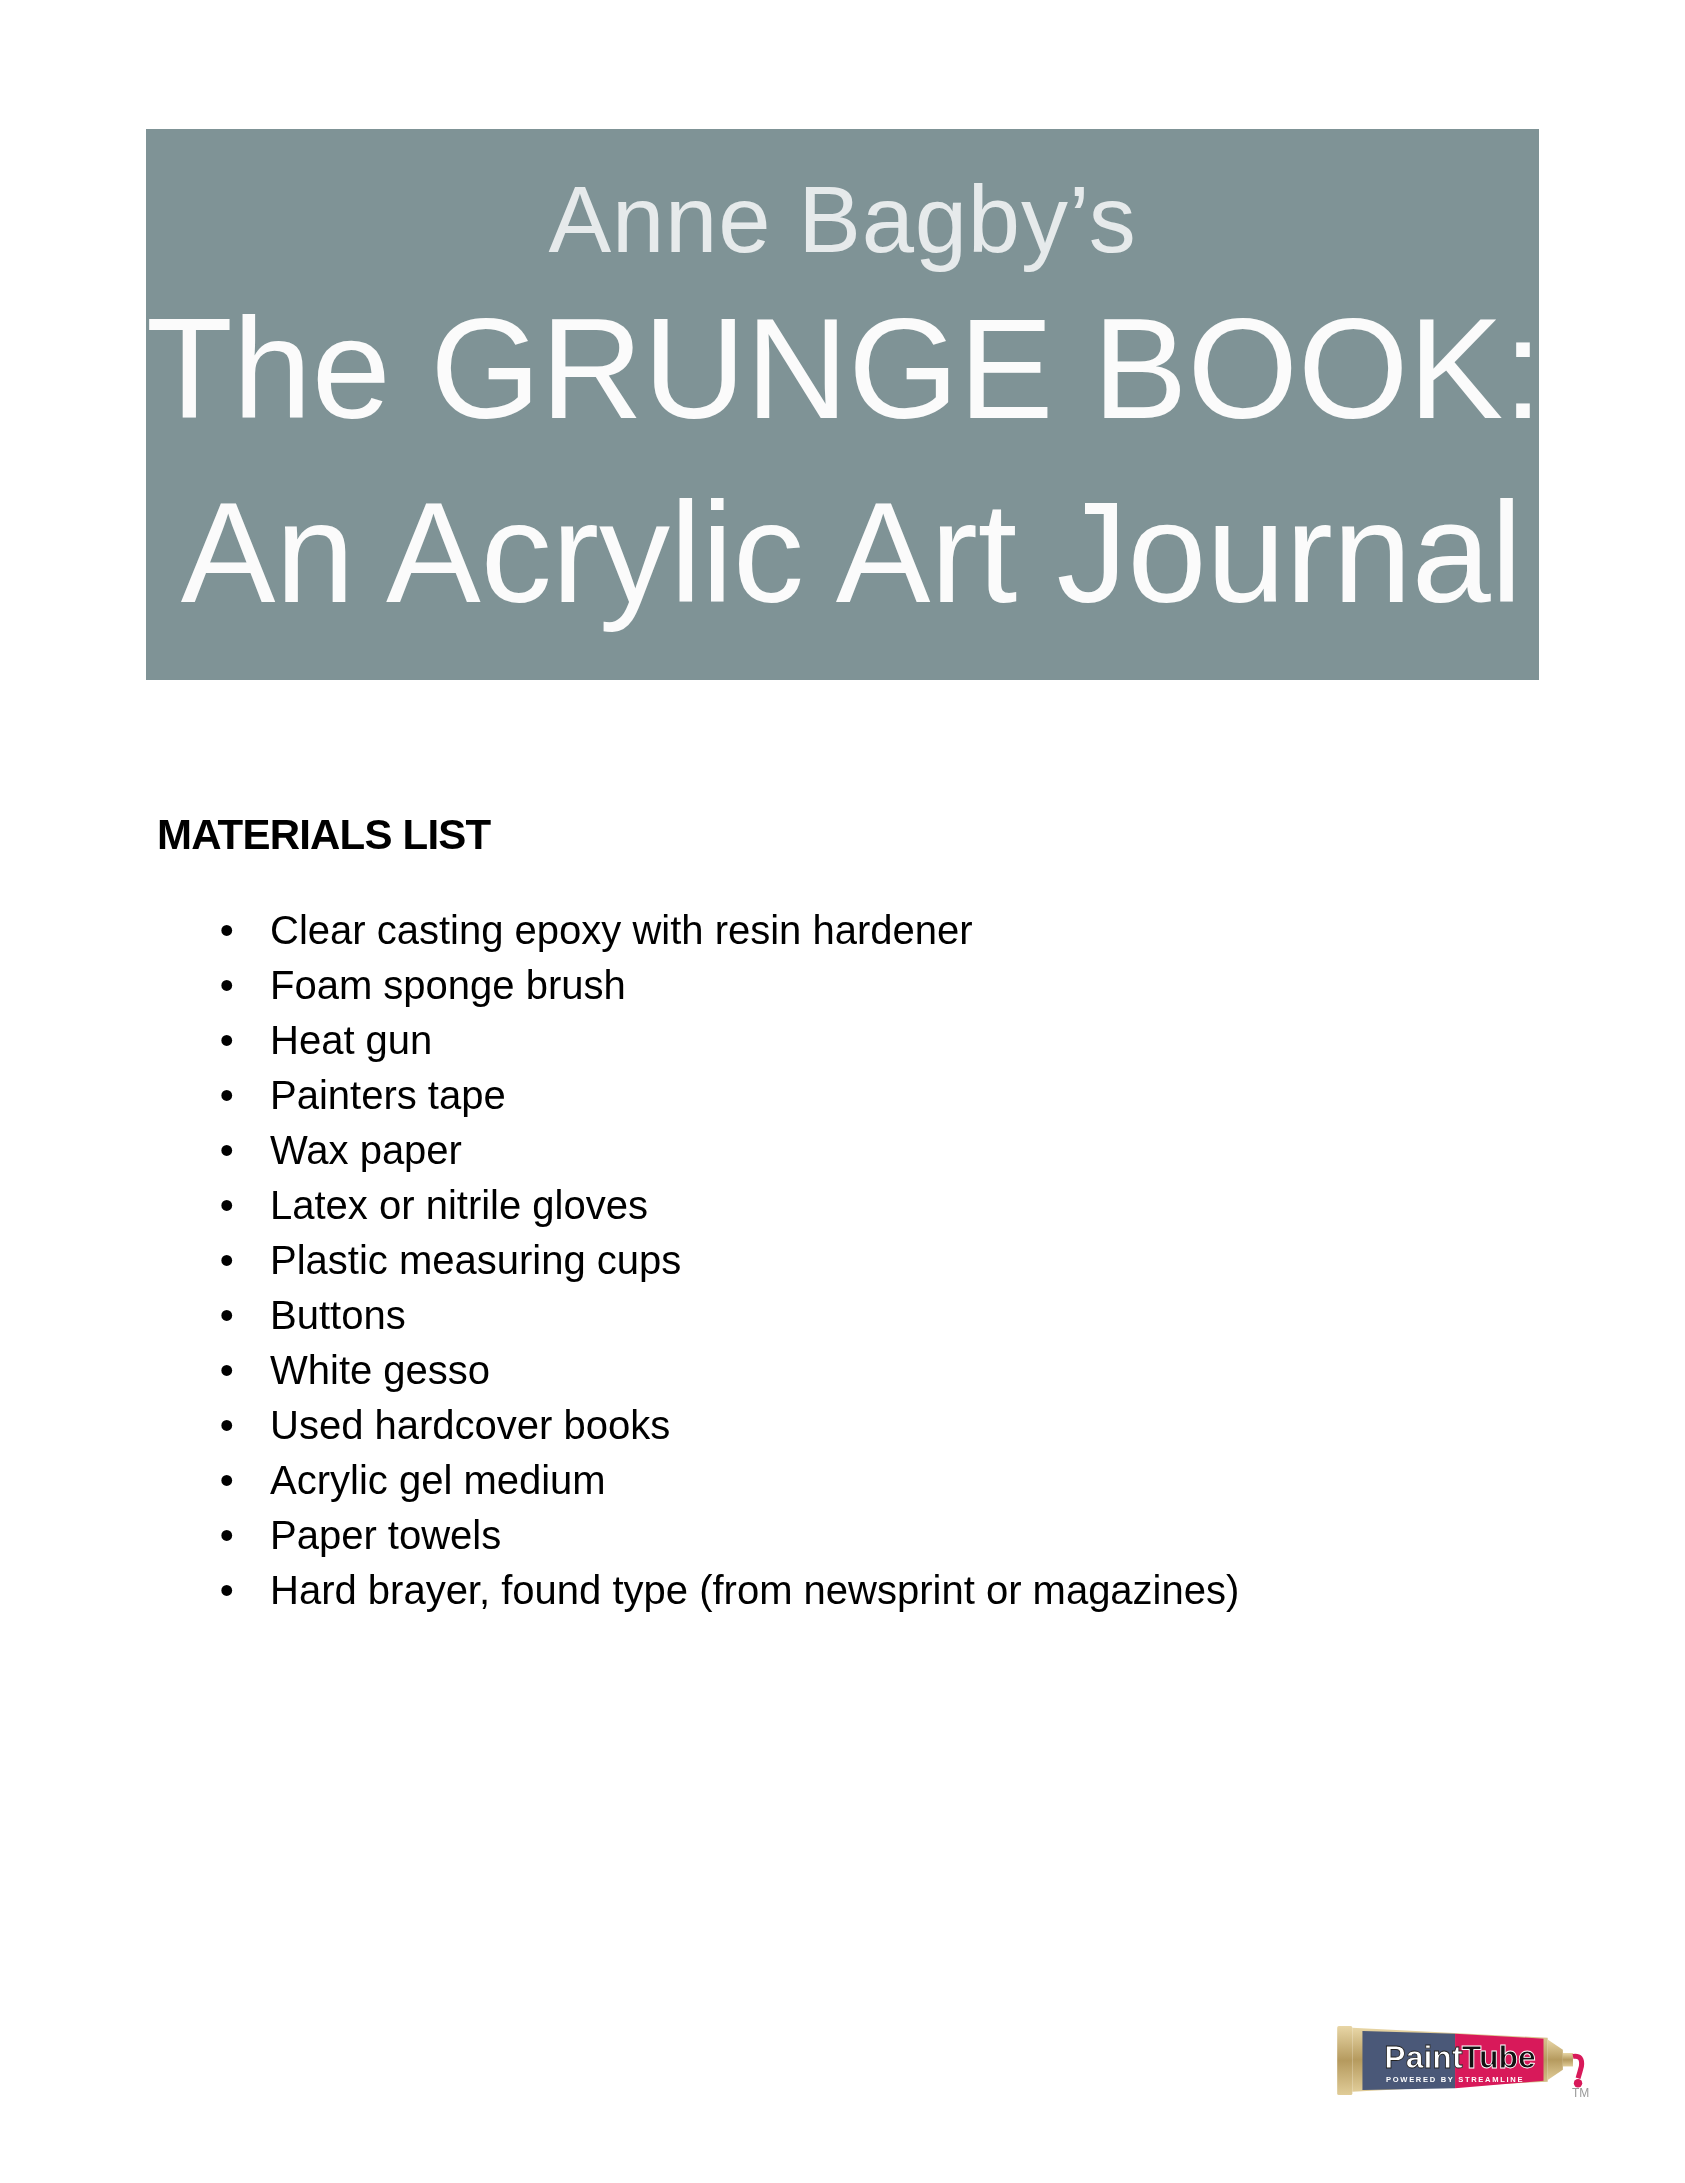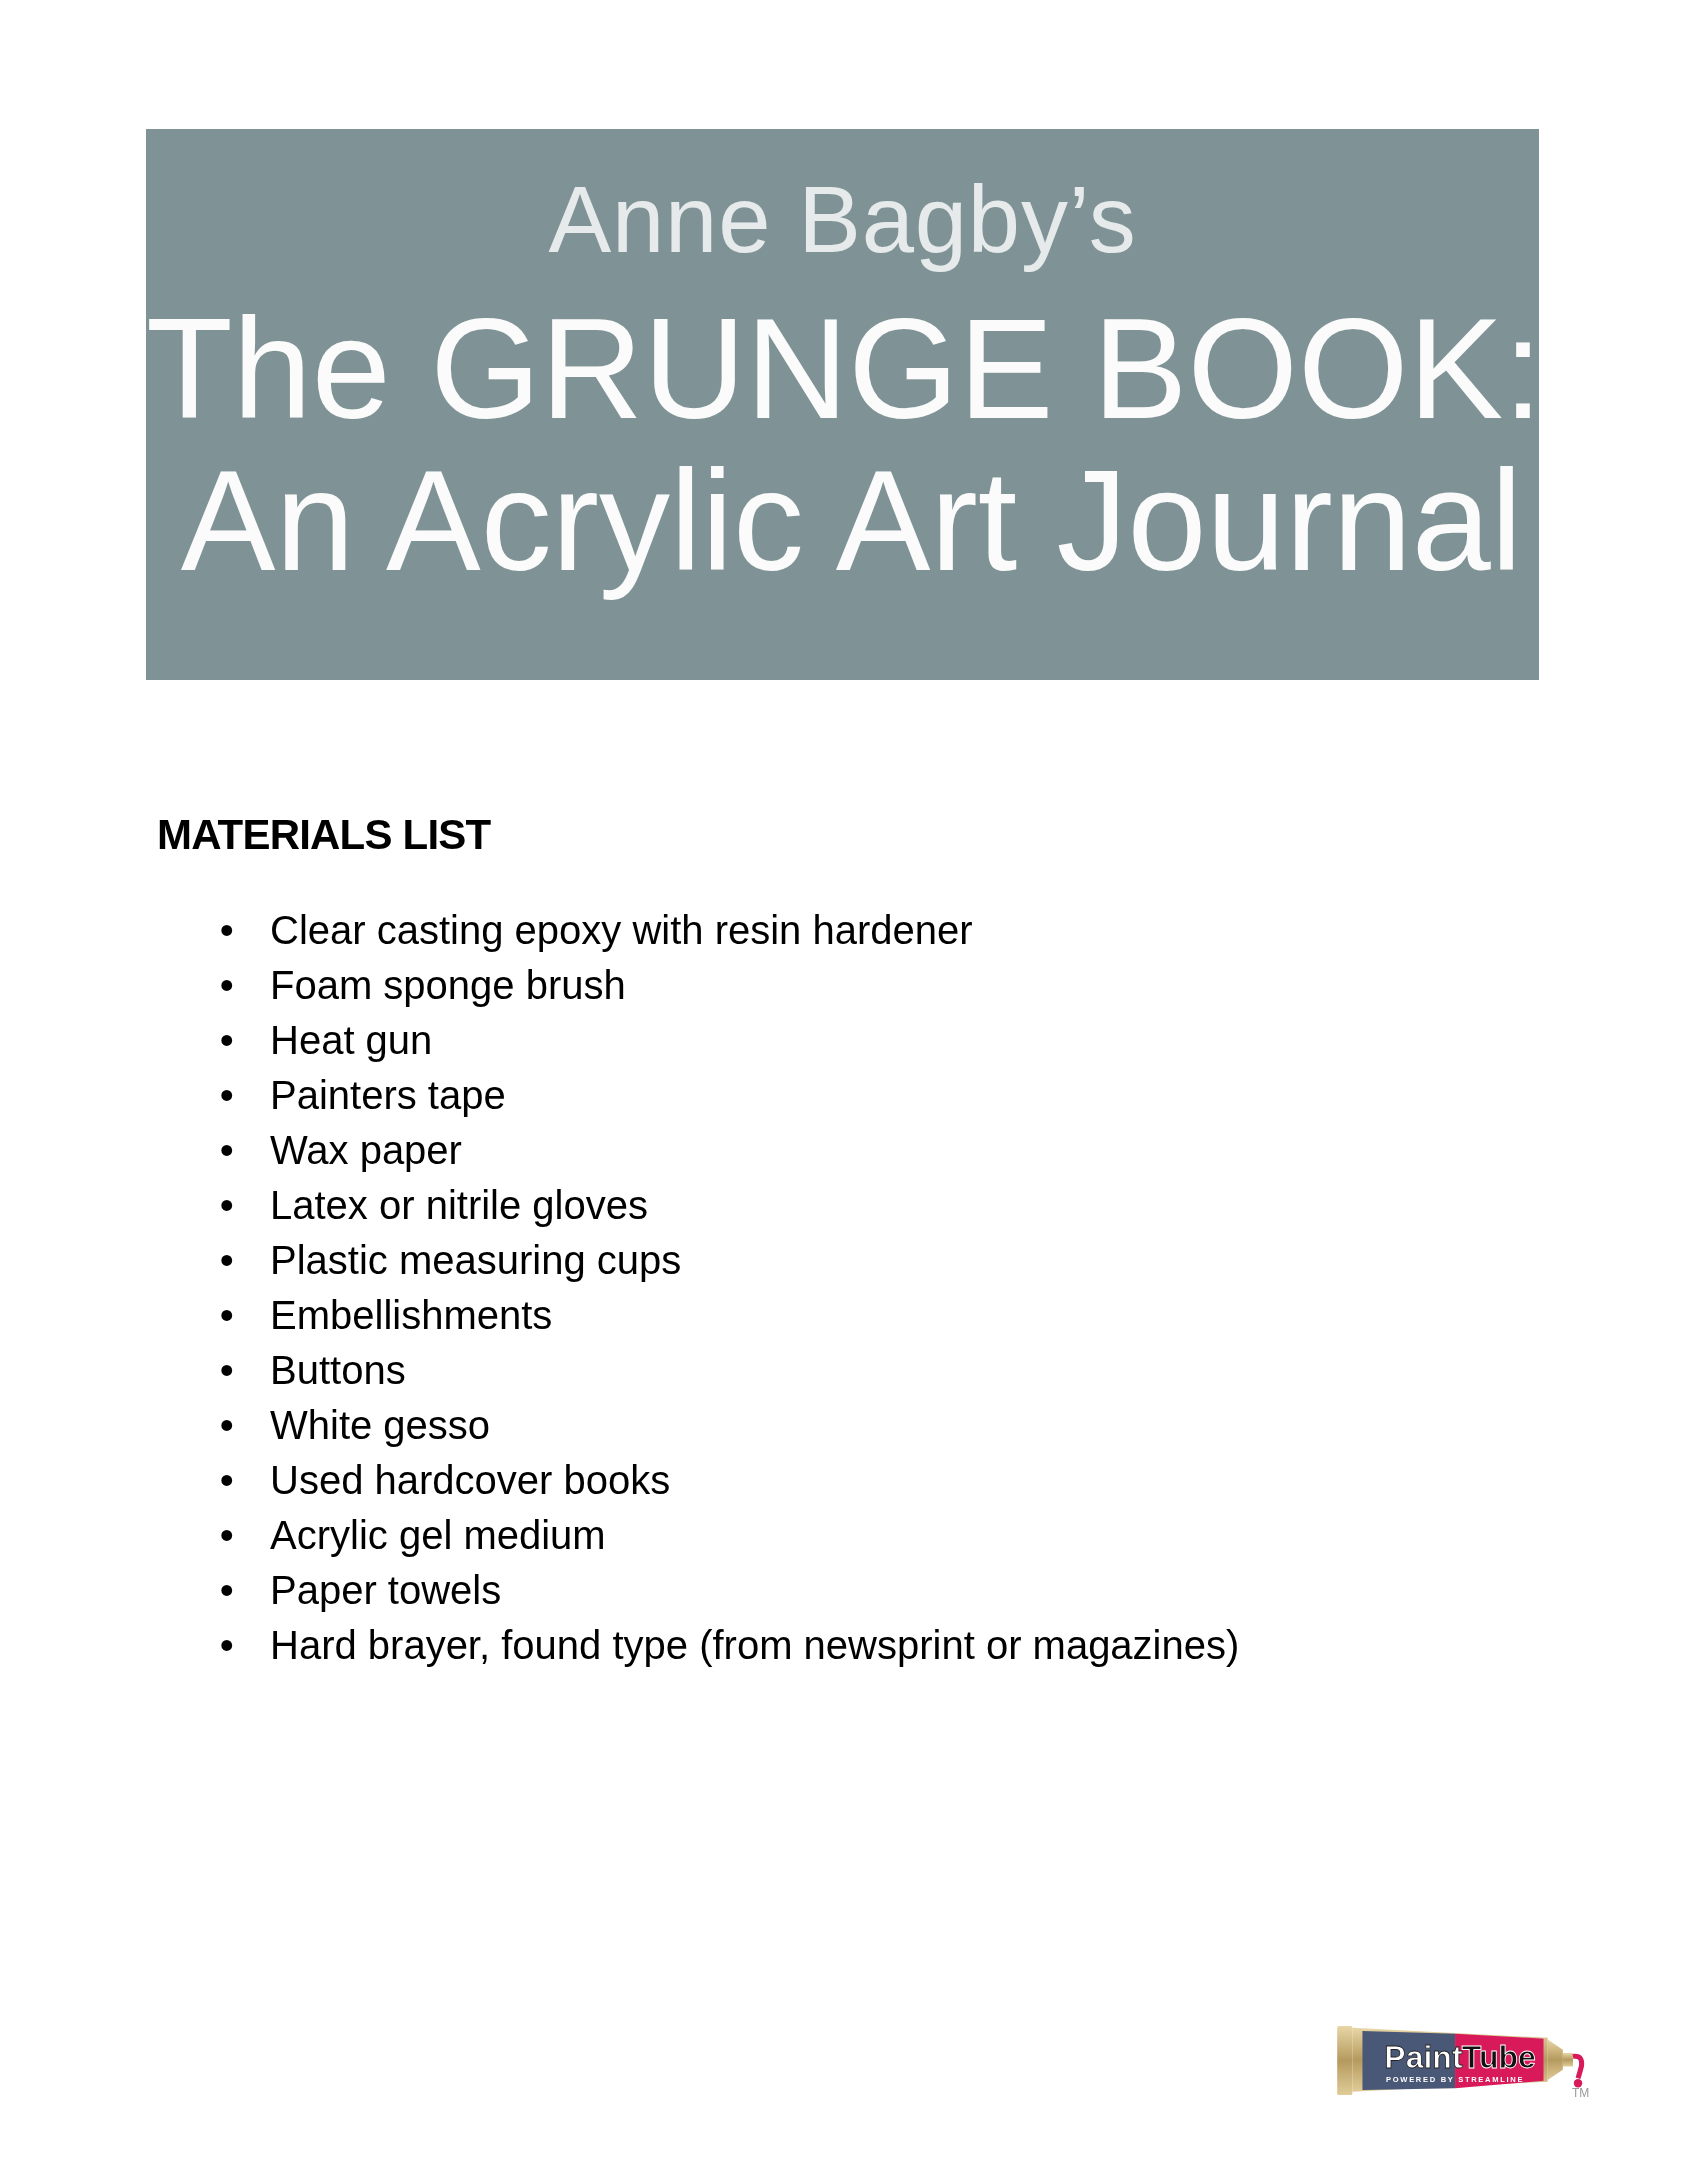--- a/index.html
+++ b/index.html
@@ -4,21 +4,21 @@
   <style>
     html, body { margin: 0; padding: 0; background: #ffffff; }
     body { width: 1685px; height: 2183px; position: relative; overflow: hidden;
            font-family: "Liberation Sans", "DejaVu Sans", sans-serif; color: #000; }
     .banner { position: absolute; left: 146px; top: 129px; width: 1393px; height: 551px;
               background: #7f9396; text-align: center; }
     .banner .author { position: absolute; left: 0; right: 0; top: 44px; font-size: 94px;
                       color: #e6eaeb; letter-spacing: 0.8px; line-height: 1; }
     .banner .title1 { position: absolute; left: 0; right: 0; top: 169px; font-size: 142px;
                       color: #fbfbfb; line-height: 1; letter-spacing: 0px; white-space: nowrap; text-align: right; }
-    .banner .title2 { position: absolute; left: 0; right: 0; top: 321px; font-size: 142px;
+    .banner .title2 { position: absolute; left: 0; right: 0; top: 353px; font-size: 142px;
                       color: #fbfbfb; line-height: 1; white-space: nowrap; padding-left: 18px; }
     .heading { position: absolute; left: 157px; top: 811px; font-size: 42px; font-weight: bold;
                letter-spacing: -0.8px; }
     ul.materials { position: absolute; left: 187px; top: 903px; margin: 0; padding: 0; list-style: none; }
     ul.materials li { font-size: 40px; line-height: 55px; white-space: nowrap; margin-left: 26px; }
     ul.materials li .bullet { display: inline-block; width: 57px; text-align: left; padding-left: 6.7px; box-sizing: border-box; }
     .logo { position: absolute; left: 1337px; top: 2021px; width: 253px; height: 80px; }
     .tm { position: absolute; left: 1572px; top: 2086px; font-size: 12px; color: #999; }
   </style>
 </head>
@@ -33,21 +33,20 @@
 <div class="heading">MATERIALS LIST</div>
 
 <ul class="materials">
   <li><span class="bullet">•</span><span>Clear casting epoxy with resin hardener</span></li>
   <li><span class="bullet">•</span><span>Foam sponge brush</span></li>
   <li><span class="bullet">•</span><span>Heat gun</span></li>
   <li><span class="bullet">•</span><span>Painters tape</span></li>
   <li><span class="bullet">•</span><span>Wax paper</span></li>
   <li><span class="bullet">•</span><span>Latex or nitrile gloves</span></li>
   <li><span class="bullet">•</span><span>Plastic measuring cups</span></li>
-  <li><span class="bullet">•</span><span>Embellishments</span></li>
   <li><span class="bullet">•</span><span>Buttons</span></li>
   <li><span class="bullet">•</span><span>White gesso</span></li>
   <li><span class="bullet">•</span><span>Used hardcover books</span></li>
   <li><span class="bullet">•</span><span>Acrylic gel medium</span></li>
   <li><span class="bullet">•</span><span>Paper towels</span></li>
   <li><span class="bullet">•</span><span>Hard brayer, found type (from newsprint or magazines)</span></li>
 </ul>
 
 <div class="logo">
   <svg width="253" height="80" viewBox="0 0 300 95">

